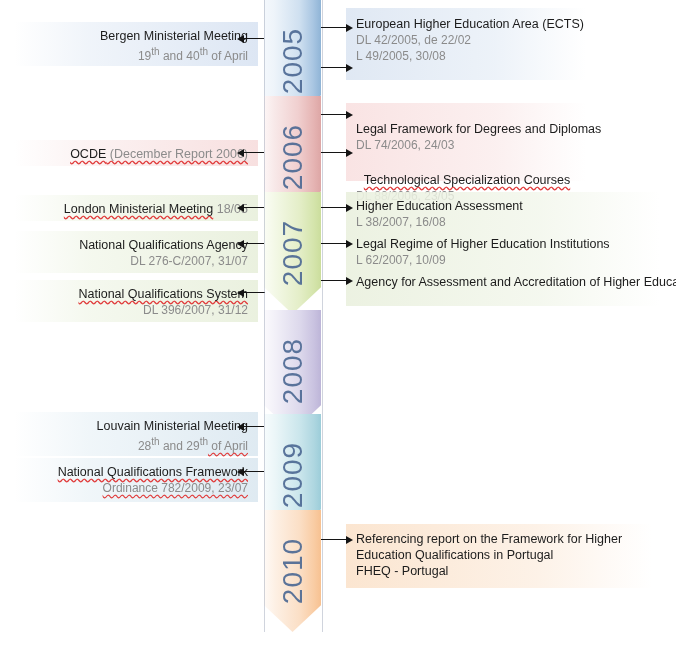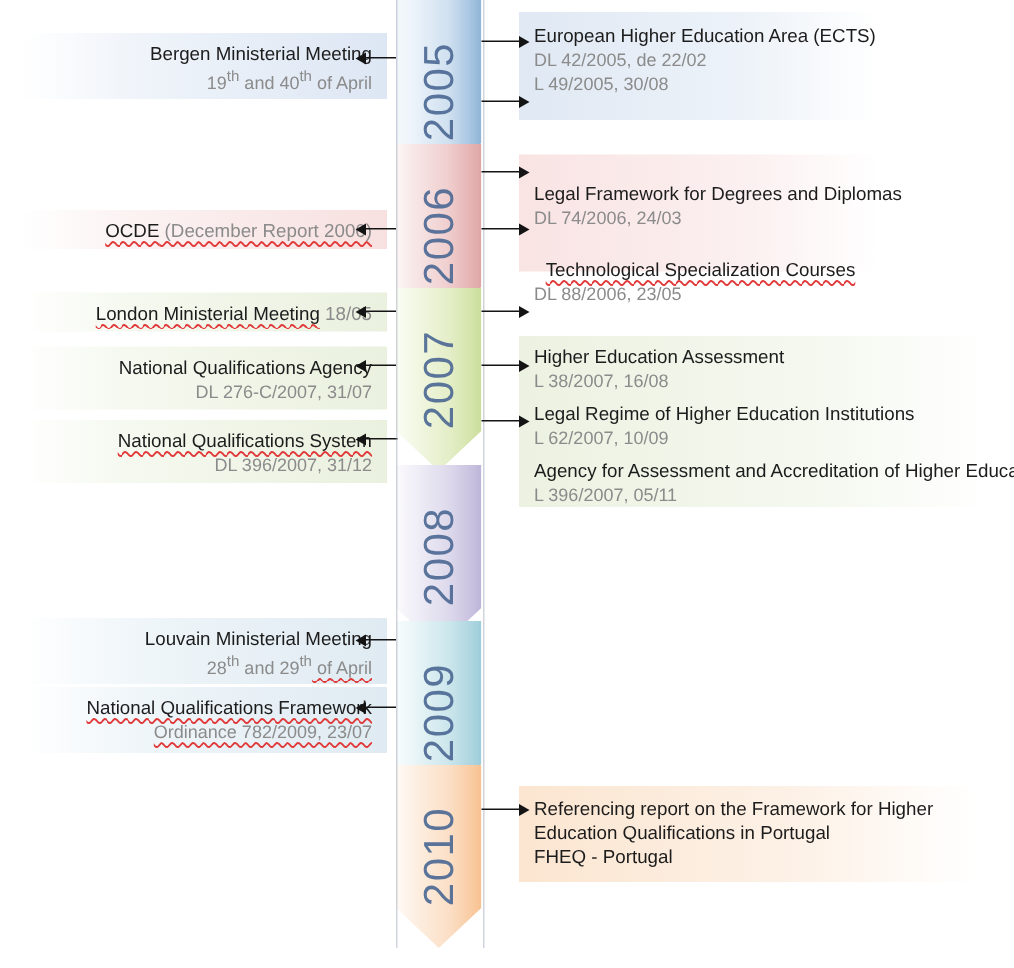--- a/index.html
+++ b/index.html
@@ -59,21 +59,21 @@
     text-underline-offset:2px;
   }
 
   
   .bgL-blue  {background:linear-gradient(90deg,rgba(233,240,248,0) 0%,rgba(228,236,246,.55) 30%,rgba(219,229,243,.95) 100%);}
   .bgL-pink  {background:linear-gradient(90deg,rgba(250,238,238,0) 0%,rgba(249,232,232,.55) 30%,rgba(247,222,222,.95) 100%);}
   .bgL-green {background:linear-gradient(90deg,rgba(240,246,231,0) 0%,rgba(238,244,228,.6) 30%,rgba(233,240,221,.95) 100%);}
   .bgL-cyan  {background:linear-gradient(90deg,rgba(232,242,246,0) 0%,rgba(228,239,245,.55) 30%,rgba(221,233,241,.95) 100%);}
   .bgR-blue  {background:linear-gradient(90deg,rgba(222,231,243,.95) 0%,rgba(229,237,246,.7) 62%,rgba(240,245,251,0) 100%);}
   .bgR-pink  {background:linear-gradient(90deg,rgba(249,226,226,.95) 0%,rgba(250,233,233,.7) 62%,rgba(253,245,245,0) 100%);}
-  .bgR-green {background:linear-gradient(90deg,rgba(235,241,224,.95) 0%,rgba(240,245,232,.7) 62%,rgba(249,251,244,0) 100%);margin-top:32px;}
+  .bgR-green {background:linear-gradient(90deg,rgba(235,241,224,.95) 0%,rgba(240,245,232,.7) 62%,rgba(249,251,244,0) 100%);}
   .bgR-orange{background:linear-gradient(90deg,rgba(251,228,206,.95) 0%,rgba(252,236,221,.7) 62%,rgba(254,249,243,0) 100%);}
 
   
   .conn{position:absolute;height:1px;background:#141414;}
   .conn::after{
     content:"";position:absolute;top:-3.5px;width:0;height:0;
     border-top:4px solid transparent;border-bottom:4px solid transparent;
   }
   .conn.to-left::after {left:-6px;border-right:7px solid #141414;}
   .conn.to-right::after{right:-6px;border-left:7px solid #141414;}
@@ -165,21 +165,20 @@
   </div>
   <div class="conn to-right" style="left:321px;top:114px;width:26px;"></div>
   <div class="conn to-right" style="left:321px;top:152px;width:26px;"></div>
 
   <div class="block right bgR-green" style="left:346px;top:192px;width:314px;height:114px;padding-top:6px;">
     <div class="t1">Higher Education Assessment</div>
     <div class="t2">L 38/2007, 16/08</div>
     <div class="t1" style="margin-top:6px;">Legal Regime of Higher Education Institutions</div>
     <div class="t2">L 62/2007, 10/09</div>
     <div class="t1" style="margin-top:6px;">Agency for Assessment and Accreditation of Higher Education</div>
-    <div class="t2">L 396/2007, 05/11</div>
   </div>
   <div class="conn to-right" style="left:321px;top:207px;width:26px;"></div>
   <div class="conn to-right" style="left:321px;top:243px;width:26px;"></div>
   <div class="conn to-right" style="left:321px;top:280px;width:26px;"></div>
 
   <div class="block right bgR-orange" style="left:346px;top:524px;width:306px;height:64px;padding-top:7px;">
     <div class="t1">Referencing report on the Framework for Higher</div>
     <div class="t1">Education Qualifications in Portugal</div>
     <div class="t1">FHEQ - Portugal</div>
   </div>

